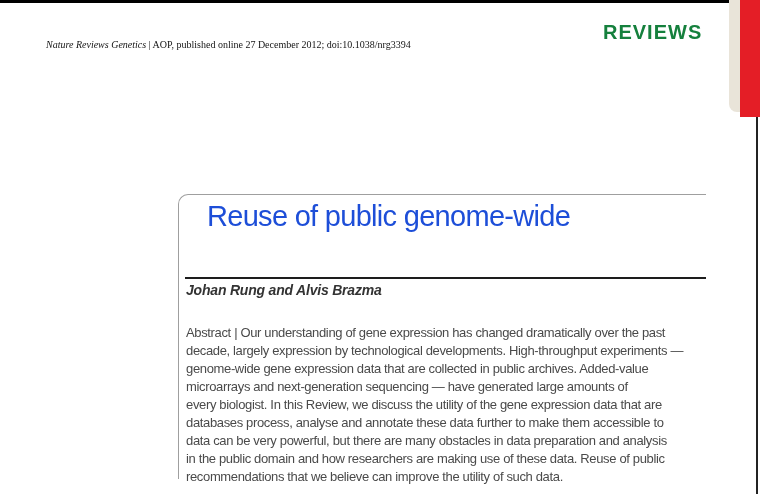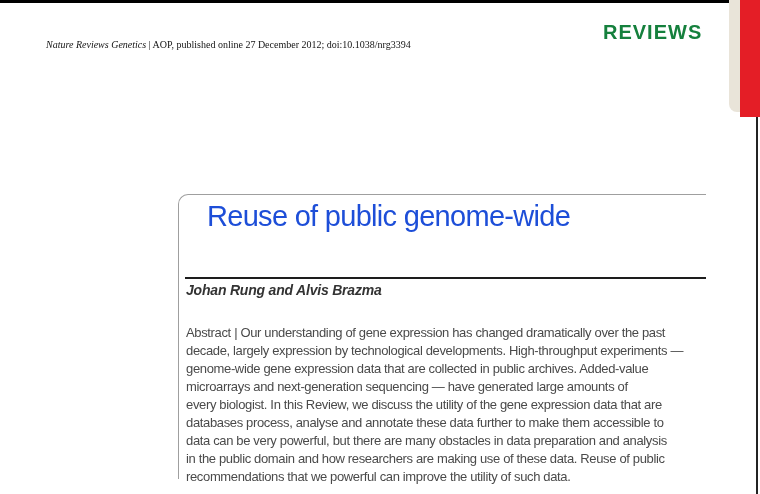--- a/index.html
+++ b/index.html
@@ -111,15 +111,15 @@
   <div id="article-authors" class="abs">Johan Rung and Alvis Brazma</div>
   <div id="article-abstract" class="abs">
     <div class="abstract-line">Abstract | Our understanding of gene expression has changed dramatically over the past</div>
     <div class="abstract-line">decade, largely expression by technological developments. High-throughput experiments —</div>
     <div class="abstract-line">genome-wide gene expression data that are collected in public archives. Added-value</div>
     <div class="abstract-line">microarrays and next-generation sequencing — have generated large amounts of</div>
     <div class="abstract-line">every biologist. In this Review, we discuss the utility of the gene expression data that are</div>
     <div class="abstract-line">databases process, analyse and annotate these data further to make them accessible to</div>
     <div class="abstract-line">data can be very powerful, but there are many obstacles in data preparation and analysis</div>
     <div class="abstract-line">in the public domain and how researchers are making use of these data. Reuse of public</div>
-    <div class="abstract-line">recommendations that we powerful can improve the utility of such data.</div>
+    <div class="abstract-line">recommendations that we believe can improve the utility of such data.</div>
   </div>
 </div>
 
 </body></html>

